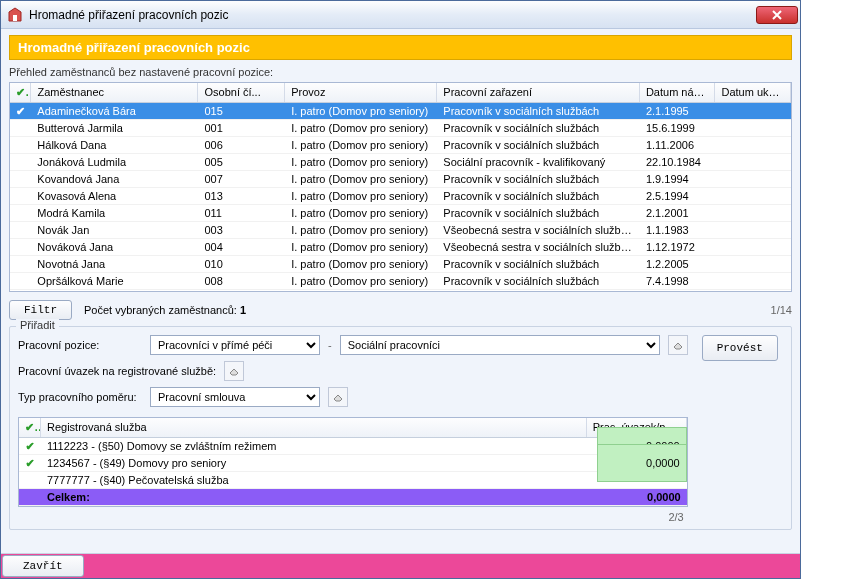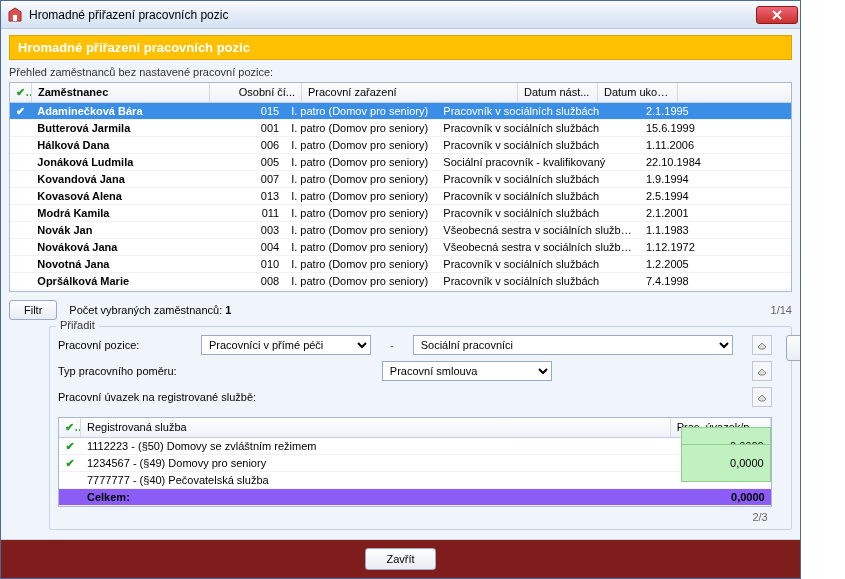--- a/index.html
+++ b/index.html
@@ -14,48 +14,48 @@
   .banner { background:#ffc000; color:#fff; font-weight:bold; font-size:13px; padding:4px 8px; border:1px solid #d9a500; }
   .section-label { color:#333; margin-top:2px; }
   .grid { border:1px solid #a9b8d4; background:#fff; position:relative; }
   .grid-header { display:flex; background:linear-gradient(#fdfdfe,#eef2f8); border-bottom:1px solid #c5cfdd; font-size:11px; }
   .gh-cell { border-right:1px solid #d4dbe8; padding:3px 6px; white-space:nowrap; overflow:hidden; text-overflow:ellipsis; }
   .grid-body { height:188px; overflow-y:scroll; overflow-x:hidden; background:#fff; }
   .grid-row { display:flex; border-bottom:1px solid #f1f1f1; height:17px; align-items:center; }
   .grid-row.selected { background:#3a8ee6; color:#fff; }
   .gc { padding:0 6px; white-space:nowrap; overflow:hidden; text-overflow:ellipsis; }
   .check-col { width:22px; text-align:center; }
-  .col1 { width:178px;font-weight:bold; }
-  .col2 { width:92px;text-align:right; }
+  .col1 { width:178px; }
+  .col2 { width:92px; }
   .col3 { width:162px; }
   .col4 { width:216px; }
   .col5 { width:80px; }
   .col6 { width:80px; }
   .toolbar-row { display:flex; align-items:center; margin-top:4px; gap:12px; }
-  .btn { background:linear-gradient(#fdfdfe,#e9edf3); border:1px solid #9aaac4; border-radius:3px; padding:3px 14px; cursor:pointer; font-size:11px; font-family:Liberation Sans, sans-serif; }
-  .fieldset { border:1px solid #c9d3e3; border-radius:2px; padding:8px 8px 6px 8px; margin-top:2px; position:relative;margin-left:40px; }
+  .btn { background:linear-gradient(#fdfdfe,#e9edf3); border:1px solid #9aaac4; border-radius:3px; padding:3px 14px; cursor:pointer; font-size:11px; font-family:Liberation Mono, monospace; }
+  .fieldset { border:1px solid #c9d3e3; border-radius:2px; padding:8px 8px 6px 8px; margin-top:2px; position:relative; }
   .fieldset-legend { position:absolute; top:-8px; left:6px; background:#f0f4fb; padding:0 4px; color:#333; }
-  .form-row { display:flex; align-items:center; gap:19px; margin-bottom:6px;justify-content:space-between; }
+  .form-row { display:flex; align-items:center; gap:8px; margin-bottom:6px; }
   .form-label { width:124px; }
   select, .combo { font-family:inherit; font-size:11px; border:1px solid #9aaac4; background:#fff; height:20px; padding:1px 3px; }
   .icon-btn { width:20px; height:20px; border:1px solid #c0c8d8; background:#f4f6fa; display:inline-flex; align-items:center; justify-content:center; cursor:pointer; }
   .icon-btn svg { width:12px; height:12px; stroke:#888; fill:none; }
   .pager-right { margin-left:auto; color:#666; }
   .services { border:1px solid #a9b8d4; background:#fff; margin-top:4px; }
   .srv-header { display:flex; background:linear-gradient(#fdfdfe,#eef2f8); border-bottom:1px solid #c5cfdd; }
   .srv-body { }
   .srv-row { display:flex; height:17px; align-items:center; border-bottom:1px solid #f1f1f1; }
   .srv-name { flex:1; padding:0 6px; }
   .srv-val { width:90px; text-align:right; padding:12px 6px; }
   .srv-input { background:#c1f0c1; border:1px solid #8fd08f; }
   .srv-total { background:#8b5cf6; font-weight:bold; }
   .bottom-assign { display:flex; gap:8px; align-items:stretch; }
   .bottom-left { flex:1; display:flex; flex-direction:column; }
   .bottom-right { display:flex; align-items:flex-start; padding:0 6px; }
-  .footer { border-top:1px solid #c9d3e3; padding:8px; display:flex; justify-content:center; background:#7f1d1d; }
+  .footer { border-top:1px solid #c9d3e3; padding:1px; display:flex; justify-content:flex-start; background:#ec4899; }
   .pager-small { text-align:right; color:#666; margin-top:4px; padding-right:4px; }
   .checkmark { color:#2a9d2a; font-weight:bold; }
   .grid-row.selected .checkmark { color:#fff; }
 </style>
 </head>
 <body>
 
 <div class="window">
   <div class="titlebar">
     <span class="app-icon">
@@ -74,20 +74,21 @@
 
   <div class="content">
     <div class="banner">Hromadné přiřazení pracovních pozic</div>
     <div class="section-label">Přehled zaměstnanců bez nastavené pracovní pozice:</div>
 
     <div class="grid">
       <div class="grid-header">
         <div class="gh-cell check-col checkmark">✔</div>
         <div class="gh-cell col1">Zaměstnanec</div>
         <div class="gh-cell col2">Osobní čí...</div>
+        <div class="gh-cell col3">Provoz</div>
         <div class="gh-cell col4">Pracovní zařazení</div>
         <div class="gh-cell col5">Datum nást...</div>
         <div class="gh-cell col6">Datum ukon...</div>
       </div>
       <div class="grid-body" id="emp-body">
           <div class="grid-row selected">
             <div class="gc check-col checkmark">✔</div>
             <div class="gc col1">Adaminečková Bára</div>
             <div class="gc col2">015</div>
             <div class="gc col3">I. patro (Domov pro seniory)</div>
@@ -213,33 +214,33 @@
               <option>Sociální pracovníci</option>
             </select>
             <span class="icon-btn">
               <svg viewBox="0 0 12 12">
                   <path d="M2 8 L6 4 L10 8 L8 10 L4 10 Z" stroke="#888" fill="#ddd"></path>
                 </svg>
             </span>
           </div>
 
           <div class="form-row">
-            <span class="form-label">Typ pracovního poměru:</span>
-            <select class="combo" style="width:170px">
-              <option>Pracovní smlouva</option>
-            </select>
+            <span>Pracovní úvazek na registrované službě:</span>
             <span class="icon-btn">
               <svg viewBox="0 0 12 12">
                   <path d="M2 8 L6 4 L10 8 L8 10 L4 10 Z" stroke="#888" fill="#ddd"></path>
                 </svg>
             </span>
           </div>
 
           <div class="form-row">
-            <span>Pracovní úvazek na registrované službě:</span>
+            <span class="form-label">Typ pracovního poměru:</span>
+            <select class="combo" style="width:170px">
+              <option>Pracovní smlouva</option>
+            </select>
             <span class="icon-btn">
               <svg viewBox="0 0 12 12">
                   <path d="M2 8 L6 4 L10 8 L8 10 L4 10 Z" stroke="#888" fill="#ddd"></path>
                 </svg>
             </span>
           </div>
 
           <div class="services">
             <div class="srv-header">
               <div class="gh-cell check-col checkmark">✔</div>

